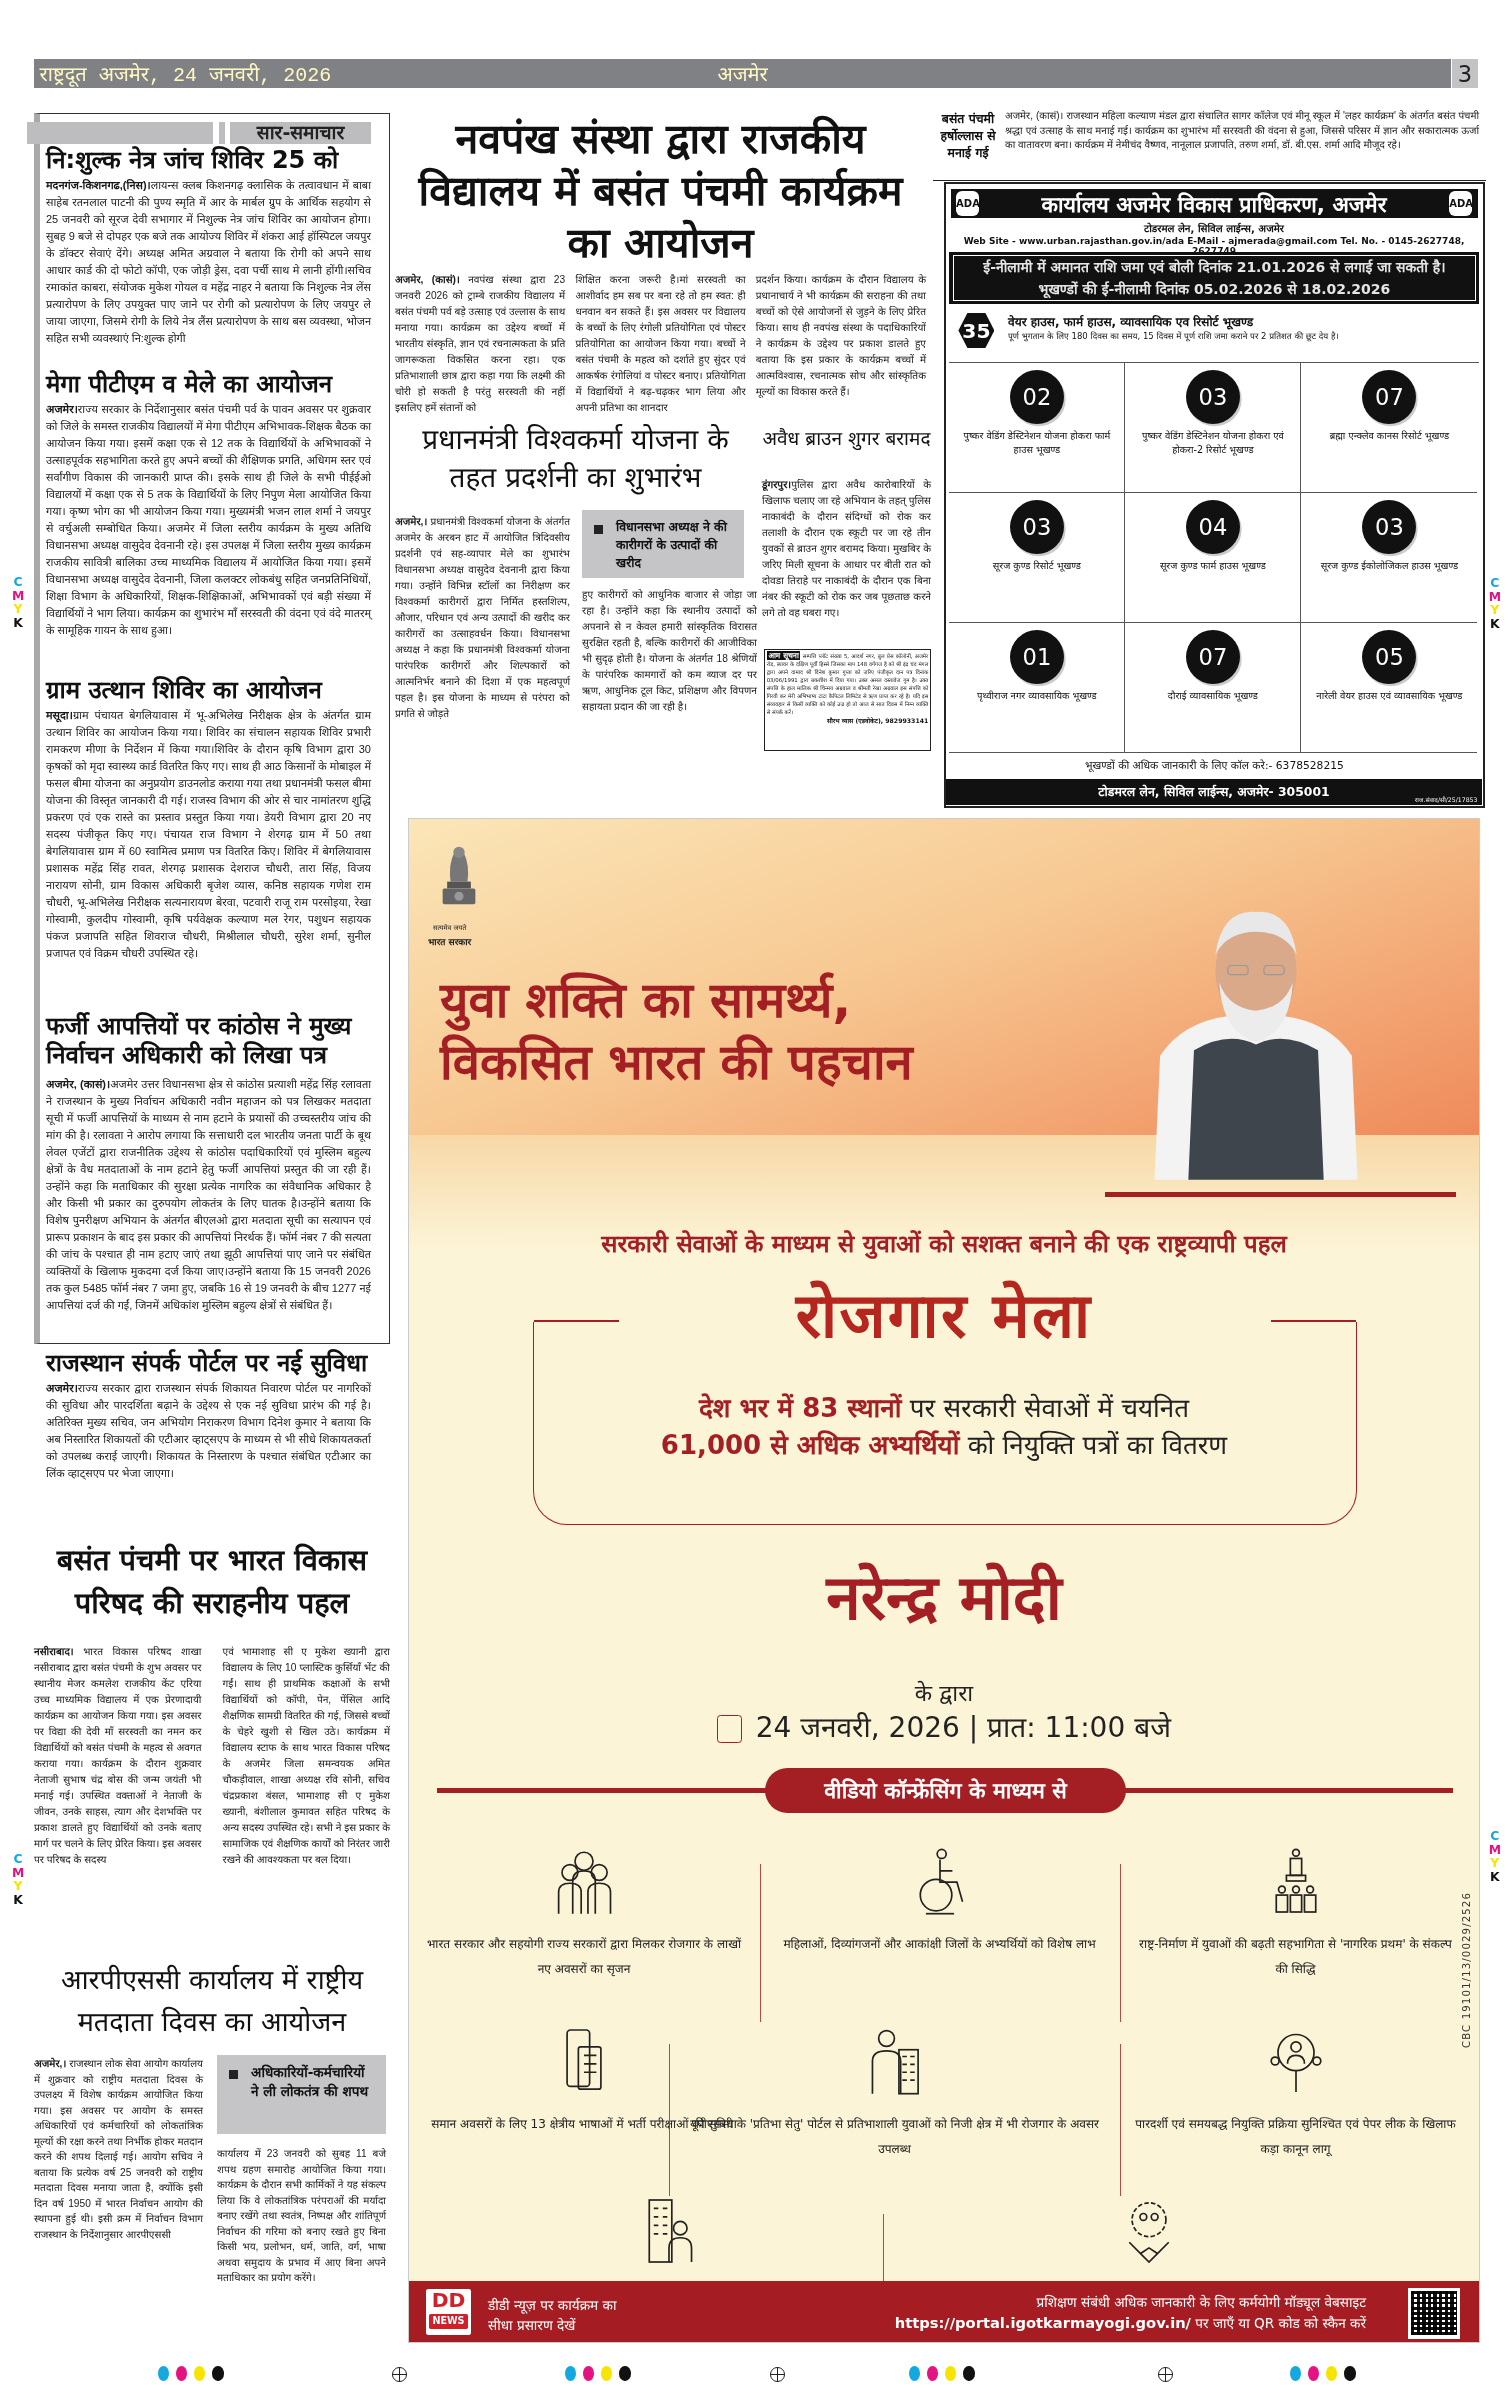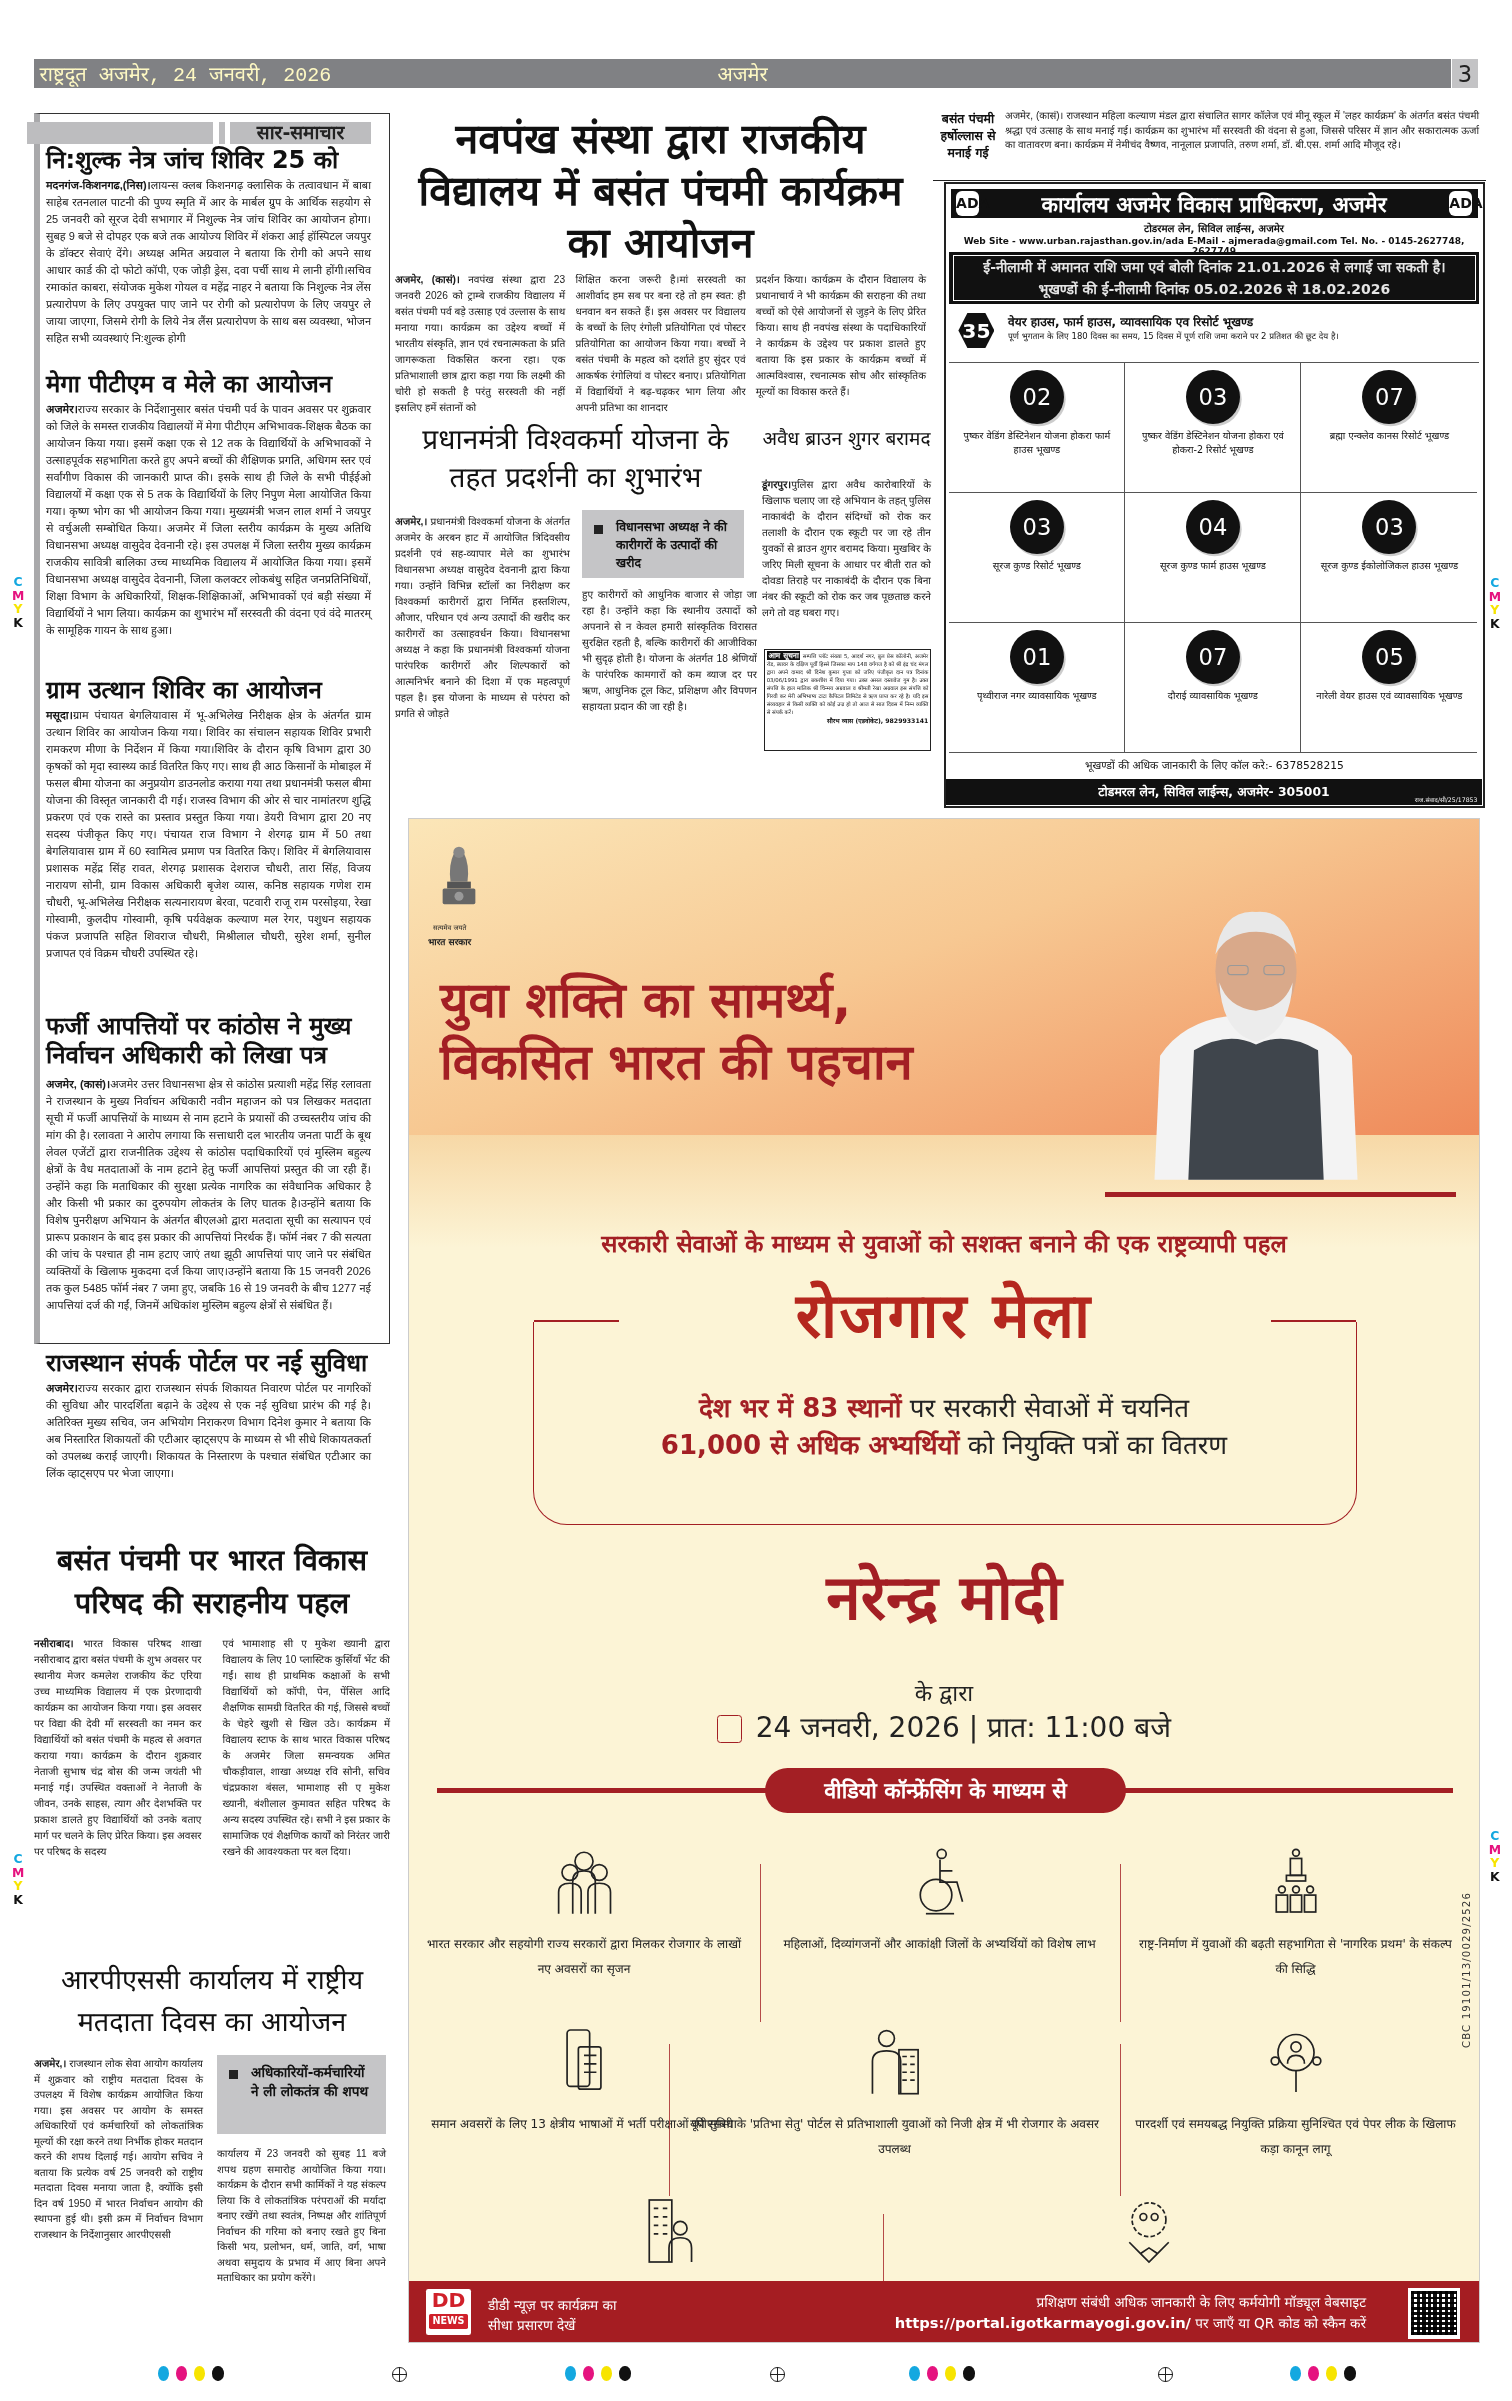--- a/index.html
+++ b/index.html
@@ -19,21 +19,21 @@
 .sar .bar1{position:absolute;left:0;top:0;width:186px;height:21.5px;background:#bdbdbf}
 .sar .bar2{position:absolute;left:192px;top:0;width:5.6px;height:21.5px;background:#bdbdbf}
 .sar .lbl{position:absolute;left:203px;top:0;width:141px;height:21.5px;background:#bdbdbf;font-size:19px;font-weight:700;line-height:21.5px;text-align:center;color:#222}
 .lc{left:46px;width:325px}
 .lh{font-size:24px;line-height:29px;font-weight:700}
 .mid-h{font-family:"DejaVu Serif",serif;font-weight:700;font-size:41px;line-height:52px;text-align:center;color:#111}
 .callout{background:#c5c5c7;font-size:13.6px;line-height:19px;font-weight:700;padding:8px 10.2px 8px 34px;position:absolute}
 .callout::before{content:"";position:absolute;left:12.4px;top:14.7px;width:9px;height:9px;background:#222}
 .ada{left:944px;top:182px;width:541px;height:626px;border:2.3px solid #222;background:#fff}
 .ada-top{position:absolute;left:4.5px;top:4.5px;width:527px;height:29px;background:#111;color:#fff;font-size:21.5px;font-weight:700;display:flex;align-items:center;justify-content:center}
-.ada-logo{position:absolute;top:2.3px;width:22.6px;height:25px;background:#fff;border-radius:6px;color:#111;font-size:14px;font-weight:700;text-align:center;line-height:25px}
+.ada-logo{position:absolute;top:2.3px;width:22.6px;height:25px;background:#fff;border-radius:6px;color:#111;font-size:10px;font-weight:700;text-align:center;line-height:25px}
 .ada-addr{position:absolute;left:0;top:37px;width:536px;text-align:center;font-size:10.2px;font-weight:700}
 .ada-web{position:absolute;left:0;top:52px;width:536px;text-align:center;font-size:9px;font-weight:700}
 .ada-notice{position:absolute;left:3.4px;top:68px;width:530px;height:52px;background:#111;padding:3.4px}
 .ada-notice .in{border:1.1px solid #fff;height:100%;color:#e5e5e5;font-size:14px;font-weight:700;text-align:center;line-height:21.5px;padding-top:1px}
 .hex{position:absolute;left:12.4px;top:129px;width:36px;height:35px;background:#111;color:#fff;font-size:20.3px;font-weight:700;display:flex;align-items:center;justify-content:center;clip-path:polygon(25% 0,75% 0,100% 50%,75% 100%,25% 100%,0 50%)}
 .ada-35t{position:absolute;left:62px;top:129px;font-size:12px;font-weight:700}
 .ada-35d{position:absolute;left:62px;top:146px;width:463px;font-size:8.5px;line-height:12.4px}
 .grid{position:absolute;left:3.4px;top:178px;width:530px;height:390px;border-top:1.1px solid #555}
 .cell{position:absolute;width:176px;height:130px;border-right:0.6px solid #555;border-bottom:0.6px solid #555;text-align:center}
 .circle{width:54px;height:54px;border-radius:50%;background:#111;color:#fff;font-size:22.6px;display:flex;align-items:center;justify-content:center;margin:6.8px auto 5.6px;box-shadow:1.7px 2.3px 0 #ccc}
@@ -122,21 +122,21 @@
   <p class="body" style="margin-top:5.6px"><b>अजमेर, (कासं)।</b><span>अजमेर उत्तर विधानसभा क्षेत्र से कांठोस प्रत्याशी महेंद्र सिंह रलावता ने राजस्थान के मुख्य निर्वाचन अधिकारी नवीन महाजन को पत्र लिखकर मतदाता सूची में फर्जी आपत्तियों के माध्यम से नाम हटाने के प्रयासों की उच्चस्तरीय जांच की मांग की है। रलावता ने आरोप लगाया कि सत्ताधारी दल भारतीय जनता पार्टी के बूथ लेवल एजेंटों द्वारा राजनीतिक उद्देश्य से कांठोस पदाधिकारियों एवं मुस्लिम बहुल्य क्षेत्रों के वैध मतदाताओं के नाम हटाने हेतु फर्जी आपत्तियां प्रस्तुत की जा रही हैं। उन्होंने कहा कि मताधिकार की सुरक्षा प्रत्येक नागरिक का संवैधानिक अधिकार है और किसी भी प्रकार का दुरुपयोग लोकतंत्र के लिए घातक है।उन्होंने बताया कि विशेष पुनरीक्षण अभियान के अंतर्गत बीएलओ द्वारा मतदाता सूची का सत्यापन एवं प्रारूप प्रकाशन के बाद इस प्रकार की आपत्तियां निरर्थक हैं। फॉर्म नंबर 7 की सत्यता की जांच के पश्चात ही नाम हटाए जाएं तथा झूठी आपत्तियां पाए जाने पर संबंधित व्यक्तियों के खिलाफ मुकदमा दर्ज किया जाए।उन्होंने बताया कि 15 जनवरी 2026 तक कुल 5485 फॉर्म नंबर 7 जमा हुए, जबकि 16 से 19 जनवरी के बीच 1277 नई आपत्तियां दर्ज की गईं, जिनमें अधिकांश मुस्लिम बहुल्य क्षेत्रों से संबंधित हैं।</span></p>
 </div>
 
 <div class="abs lc" style="top:1349px">
   <div class="lh">राजस्थान संपर्क पोर्टल पर नई सुविधा</div>
   <p class="body" style="margin-top:2.3px"><b>अजमेर।</b><span>राज्य सरकार द्वारा राजस्थान संपर्क शिकायत निवारण पोर्टल पर नागरिकों की सुविधा और पारदर्शिता बढ़ाने के उद्देश्य से एक नई सुविधा प्रारंभ की गई है। अतिरिक्त मुख्य सचिव, जन अभियोग निराकरण विभाग दिनेश कुमार ने बताया कि अब निस्तारित शिकायतों की एटीआर व्हाट्सएप के माध्यम से भी सीधे शिकायतकर्ता को उपलब्ध कराई जाएगी। शिकायत के निस्तारण के पश्चात संबंधित एटीआर का लिंक व्हाट्सएप पर भेजा जाएगा।</span></p>
 </div>
 
 <div class="abs" style="left:34px;top:1539px;width:356px">
   <div class="h-big" style="font-size:29px;line-height:43px;text-align:center;font-family:'DejaVu Serif',serif">बसंत पंचमी पर भारत विकास परिषद की सराहनीय पहल</div>
-  <div style="display:flex;gap:21px;margin-top:11px">
+  <div style="display:flex;gap:21px;margin-top:19px">
     <p class="body" style="flex:1;font-size:10.2px;line-height:16px"><b>नसीराबाद।</b> <span>भारत विकास परिषद शाखा नसीराबाद द्वारा बसंत पंचमी के शुभ अवसर पर स्थानीय मेजर कमलेश राजकीय केंट एरिया उच्च माध्यमिक विद्यालय में एक प्रेरणादायी कार्यक्रम का आयोजन किया गया। इस अवसर पर विद्या की देवी माँ सरस्वती का नमन कर विद्यार्थियों को बसंत पंचमी के महत्व से अवगत कराया गया। कार्यक्रम के दौरान शुक्रवार नेताजी सुभाष चंद्र बोस की जन्म जयंती भी मनाई गई। उपस्थित वक्ताओं ने नेताजी के जीवन, उनके साहस, त्याग और देशभक्ति पर प्रकाश डालते हुए विद्यार्थियों को उनके बताए मार्ग पर चलने के लिए प्रेरित किया। इस अवसर पर परिषद के सदस्य</span></p>
     <p class="body" style="flex:1;font-size:10.2px;line-height:16px">एवं भामाशाह सी ए मुकेश ख्यानी द्वारा विद्यालय के लिए 10 प्लास्टिक कुर्सियाँ भेंट की गईं। साथ ही प्राथमिक कक्षाओं के सभी विद्यार्थियों को कॉपी, पेन, पेंसिल आदि शैक्षणिक सामग्री वितरित की गई, जिससे बच्चों के चेहरे खुशी से खिल उठे। कार्यक्रम में विद्यालय स्टाफ के साथ भारत विकास परिषद के अजमेर जिला समन्वयक अमित चौकड़ीवाल, शाखा अध्यक्ष रवि सोनी, सचिव चंद्रप्रकाश बंसल, भामाशाह सी ए मुकेश ख्यानी, बंशीलाल कुमावत सहित परिषद के अन्य सदस्य उपस्थित रहे। सभी ने इस प्रकार के सामाजिक एवं शैक्षणिक कार्यों को निरंतर जारी रखने की आवश्यकता पर बल दिया।</p>
   </div>
 </div>
 
 <div class="abs" style="left:34px;top:1959px;width:356px">
   <div class="h-big" style="font-size:27px;line-height:42px;text-align:center;font-family:'DejaVu Serif',serif;font-weight:400">आरपीएससी कार्यालय में राष्ट्रीय मतदाता दिवस का आयोजन</div>
 </div>
 <div class="callout" style="left:217px;top:2055px;width:169px;height:79px"><span>अधिकारियों-कर्मचारियों ने ली लोकतंत्र की शपथ</span></div>
 <p class="abs body" style="left:34px;top:2056px;width:169px;font-size:10.2px;line-height:15.5px"><b>अजमेर,।</b> <span>राजस्थान लोक सेवा आयोग कार्यालय में शुक्रवार को राष्ट्रीय मतदाता दिवस के उपलक्ष्य में विशेष कार्यक्रम आयोजित किया गया। इस अवसर पर आयोग के समस्त अधिकारियों एवं कर्मचारियों को लोकतांत्रिक मूल्यों की रक्षा करने तथा निर्भीक होकर मतदान करने की शपथ दिलाई गई। आयोग सचिव ने बताया कि प्रत्येक वर्ष 25 जनवरी को राष्ट्रीय मतदाता दिवस मनाया जाता है, क्योंकि इसी दिन वर्ष 1950 में भारत निर्वाचन आयोग की स्थापना हुई थी। इसी क्रम में निर्वाचन विभाग राजस्थान के निर्देशानुसार आरपीएससी</span></p>

